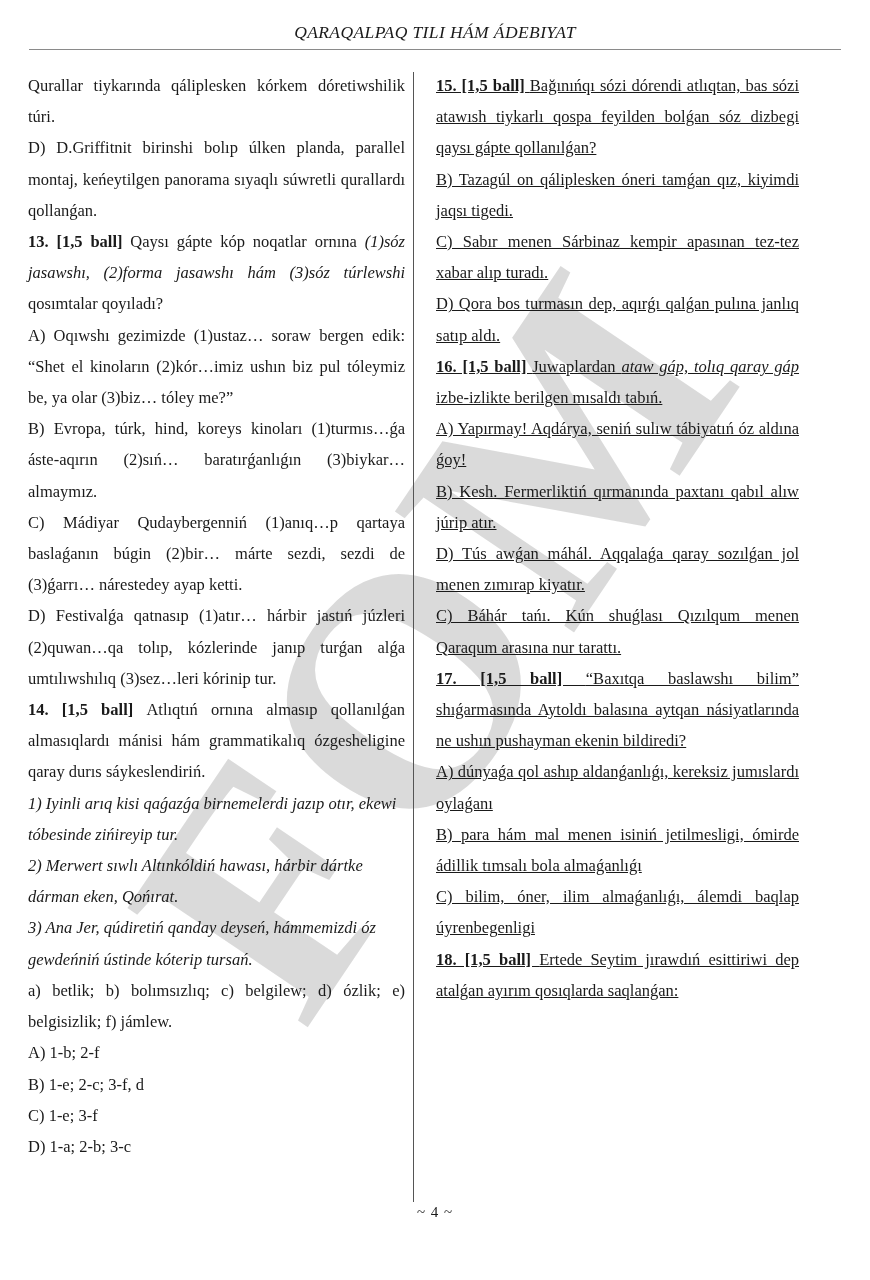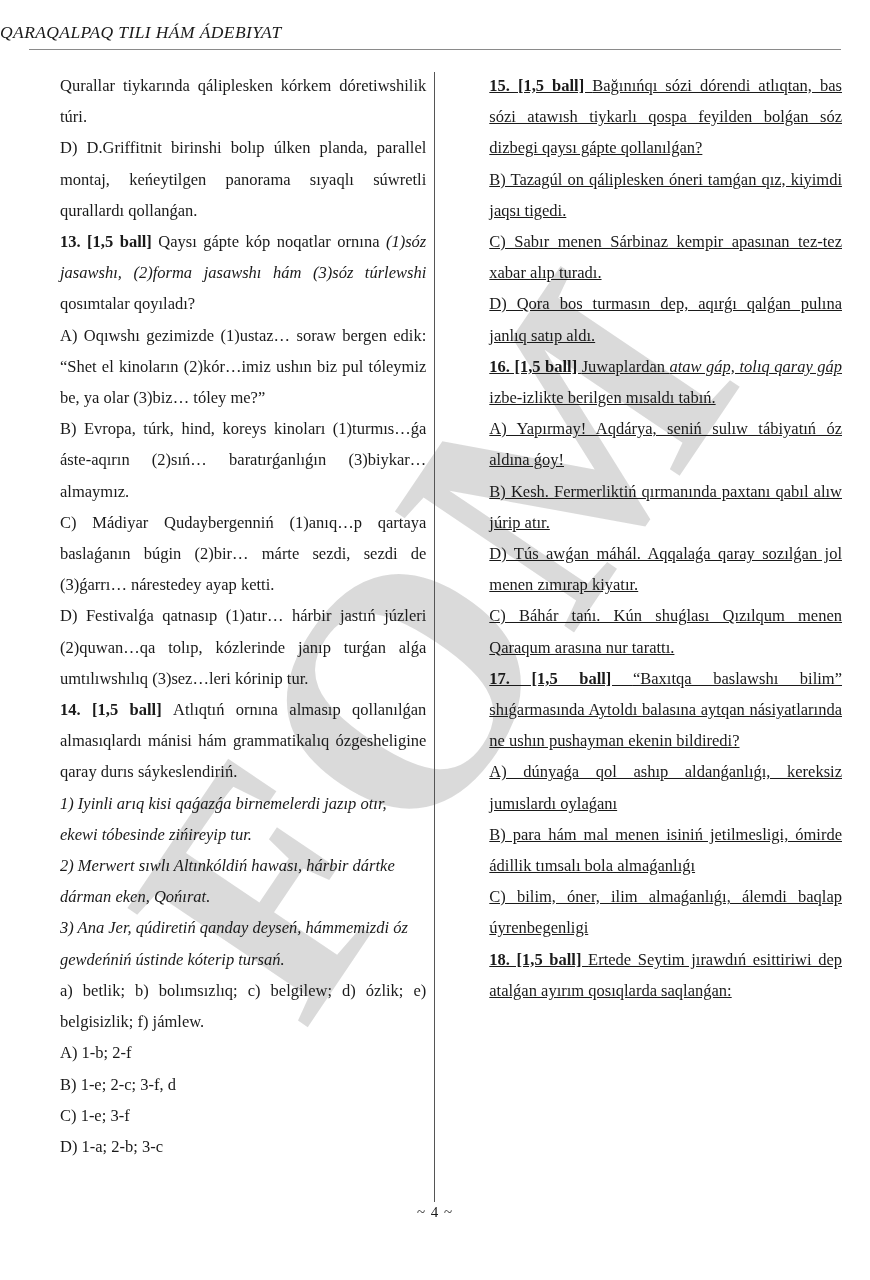--- a/index.html
+++ b/index.html
@@ -51,21 +51,21 @@
     box-sizing: border-box;
     padding: 0;
   }
 
   
   #header {
     position: absolute;
     left: 0;
     top: 22px;
     width: 870px;
-    text-align: left;
+    text-align: center;
   }
   #header .head-title {
     font-style: italic;
     font-weight: 400;
     font-size: 17.5px;
     letter-spacing: 0.4px;
     color: #1a1a1a;
     display: inline-block;
     padding-bottom: 2px;
   }
@@ -81,21 +81,20 @@
     position: absolute;
     left: 28px;
     top: 70px;
     width: 814px;
     display: flex;
     align-items: stretch;
   }
   .col {
     width: 385px;
     box-sizing: border-box;
-    margin-left: 32px;
   }
   .col-left  { padding-right: 8px; }
   .col-right { padding-left: 22px; text-decoration: underline; }
   #col-divider {
     width: 1px;
     background: #555;
     margin: 2px 0 0 0;
     align-self: stretch;
     flex: 0 0 1px;
     height: 1130px;

